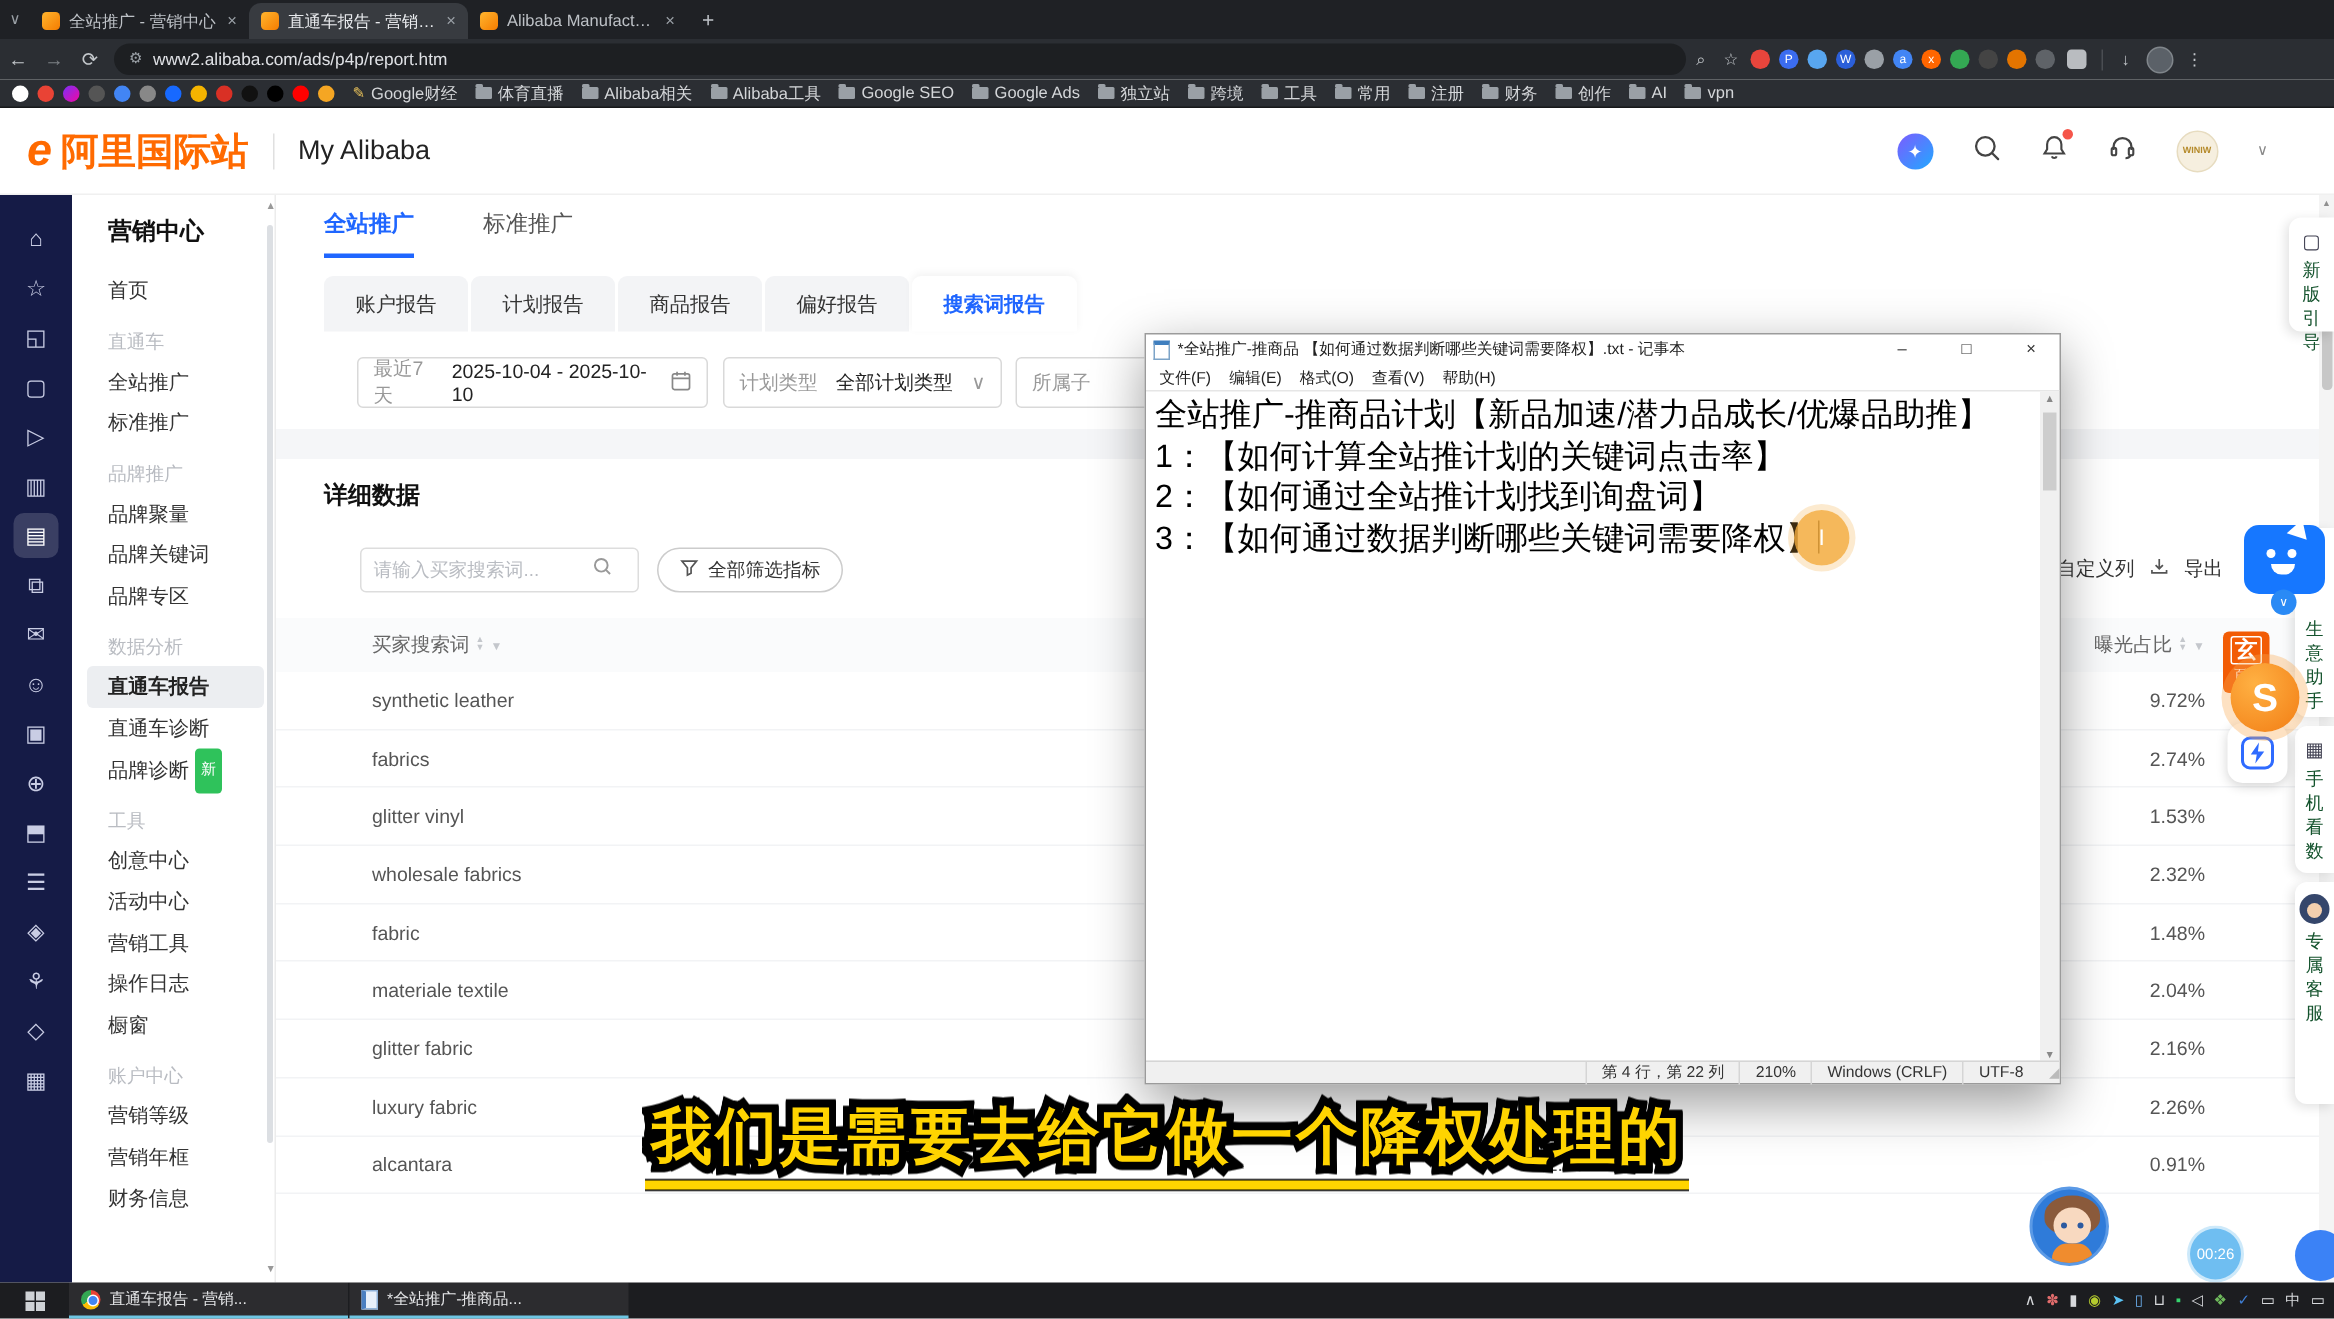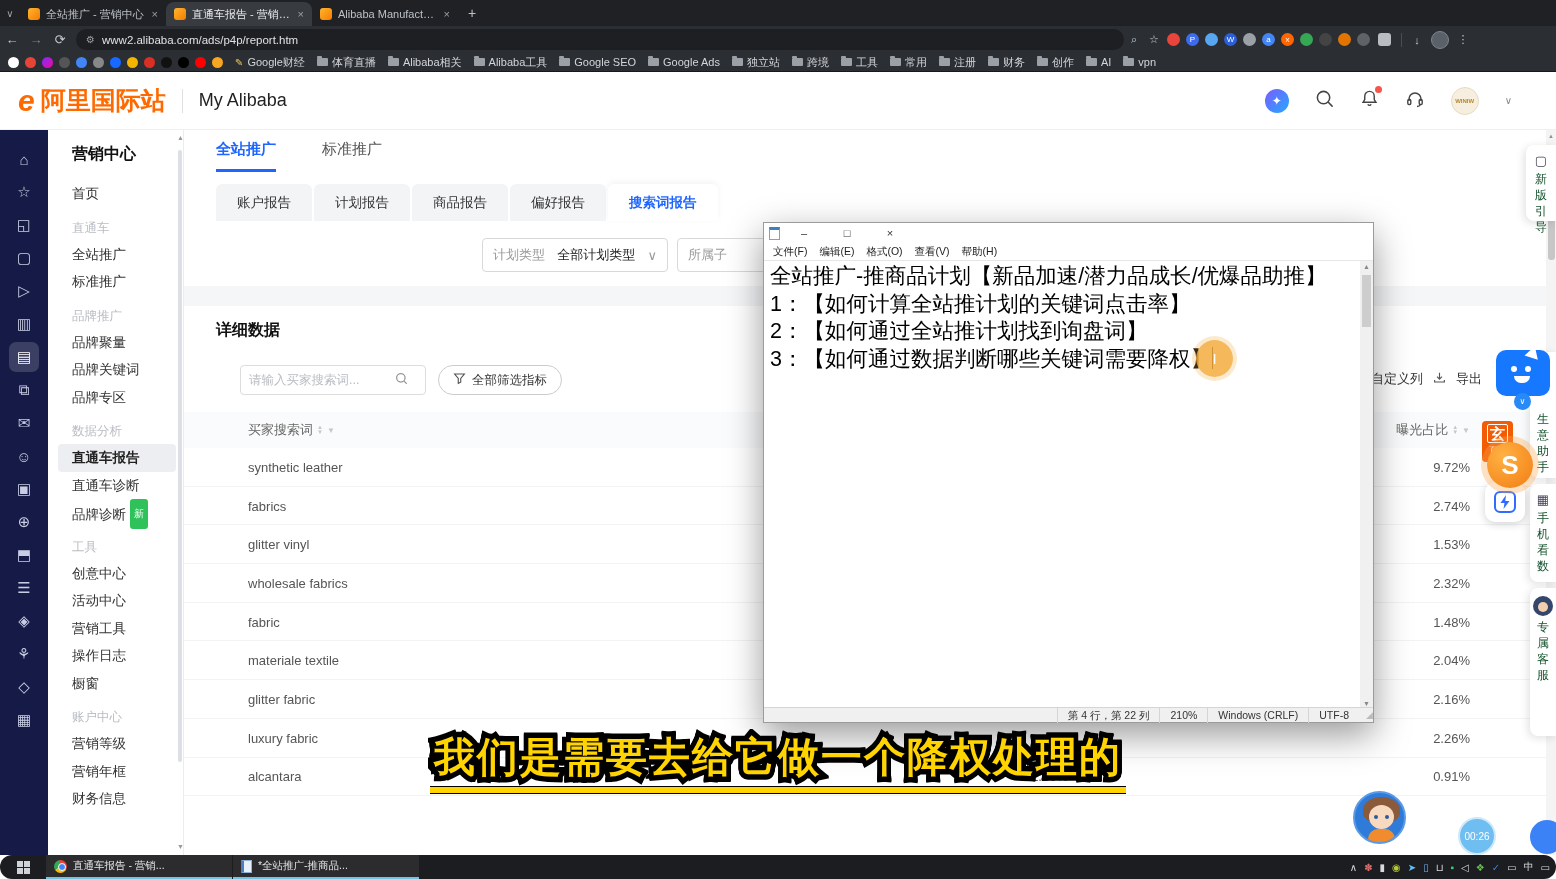--- a/index.html
+++ b/index.html
@@ -141,21 +141,21 @@
   
   .girl { position:absolute; left:1353px; top:791px; width:53px; height:53px; border-radius:50%; background:#2f7bd9; overflow:hidden; z-index:22; border:2px solid #5b9ae6;}
   .girl-hair { position:absolute; left:8px; top:4px; width:37px; height:26px; border-radius:50% 50% 40% 40%; background:#8a5a3b;}
   .girl-face { position:absolute; left:14px; top:12px; width:25px; height:24px; border-radius:50%; background:#f8d9c0;}
   .girl-eye { position:absolute; top:22px; width:4px; height:4px; border-radius:50%; background:#2c5aa0;}
   .girl-body { position:absolute; left:13px; top:36px; width:27px; height:18px; border-radius:10px 10px 0 0; background:#f08c2e;}
   .timer { position:absolute; left:1458px; top:817px; width:38px; height:38px; border-radius:50%; background:rgba(95,183,240,.9); border:2px solid rgba(255,255,255,.65); color:#fff; font-size:10px; display:flex; align-items:center; justify-content:center; z-index:22;}
   .edgecircle { position:absolute; left:1530px; top:820px; width:34px; height:34px; border-radius:50%; background:#3b82f6; z-index:21;}
 
   
-  .taskbar { position:absolute; left:0; top:855px; width:1556px; height:24px; background:#1c1d20; z-index:40; display:flex; align-items:center;border-radius:12px;}
+  .taskbar { position:absolute; left:0; top:855px; width:1556px; height:24px; background:#1c1d20; z-index:40; display:flex; align-items:center;}
   .startbtn { width:46px; height:24px; display:flex; align-items:center; justify-content:center;}
   .winlogo { display:grid; grid-template-columns:6px 6px; grid-template-rows:6px 6px; gap:1px;}
   .winlogo span { background:#cfd2d6;}
   .task { display:flex; align-items:center; gap:6px; width:186px; height:24px; padding:0 8px; background:rgba(255,255,255,.07); border-bottom:2px solid #6ec6e3; color:#e4e5e7; font-size:10.5px; margin-right:1px;}
   .task-label { white-space:nowrap; overflow:hidden; text-overflow:ellipsis;}
   .chrome-ico { width:13px; height:13px; border-radius:50%; background:conic-gradient(#ea4335 0 33%,#fbbc05 33% 66%,#34a853 66% 100%); position:relative; flex:none;}
   .chrome-ico::after { content:""; position:absolute; left:3.5px; top:3.5px; width:6px; height:6px; border-radius:50%; background:#4285f4; border:1px solid #fff;}
   .np-task-ico { width:11px; height:13px; background:#e8f0fa; border:1px solid #8fb2d9; border-left:3px solid #4a7fc1; flex:none;}
   .tray { position:absolute; right:6px; display:flex; align-items:center; gap:7px;}
   .tray span { font-size:10px; color:#d7d9dc;}
@@ -372,20 +372,30 @@
     <span class="toptab">标准推广</span>
   </div>
   <div class="cardtabs">
     <span class="ctab">账户报告</span>
     <span class="ctab">计划报告</span>
     <span class="ctab">商品报告</span>
     <span class="ctab">偏好报告</span>
     <span class="ctab on">搜索词报告</span>
   </div>
 
+  <div class="fbox" style="left:54px; width:234px;">
+    <span class="fb-gray">最近7天</span>
+    <span>2025-10-04 - 2025-10-10</span>
+    <span><svg width="14" height="14" viewBox="0 0 16 16">
+          <rect x="1.5" y="2.5" width="13" height="12" rx="1.5" fill="none" stroke="#888" stroke-width="1.3"></rect>
+          <line x1="1.5" y1="6" x2="14.5" y2="6" stroke="#888" stroke-width="1.3"></line>
+          <line x1="5" y1="1" x2="5" y2="4" stroke="#888" stroke-width="1.3"></line>
+          <line x1="11" y1="1" x2="11" y2="4" stroke="#888" stroke-width="1.3"></line>
+        </svg></span>
+  </div>
   <div class="fbox" style="left:298px; width:186px; justify-content:space-between;">
     <span class="fb-gray">计划类型</span>
     <span>全部计划类型</span>
     <span class="fb-gray">∨</span>
   </div>
   <div class="fbox" style="left:493px; width:112px;">
     <span class="fb-gray">所属子</span>
   </div>
 
   <div class="band"></div>
@@ -516,20 +526,21 @@
 <div class="bolt-tile">
   <svg width="24" height="24" viewBox="0 0 24 24">
       <rect x="2" y="2" width="20" height="20" rx="5" fill="none" stroke="#2f6bff" stroke-width="2"></rect>
       <path d="M13 5 L7.5 13 h4 L10.5 19 L16.5 11 h-4.2 Z" fill="#2f6bff"></path>
     </svg>
 </div>
 
 <div class="notepad">
   <div class="np-titlebar">
     <span class="np-icon"></span>
+    <span class="np-title">*全站推广-推商品 【如何通过数据判断哪些关键词需要降权】.txt - 记事本</span>
     <span class="np-ctl">–</span>
     <span class="np-ctl">□</span>
     <span class="np-ctl">×</span>
   </div>
   <div class="np-menubar">
     <span class="np-menuitem">文件(F)</span>
     <span class="np-menuitem">编辑(E)</span>
     <span class="np-menuitem">格式(O)</span>
     <span class="np-menuitem">查看(V)</span>
     <span class="np-menuitem">帮助(H)</span>

